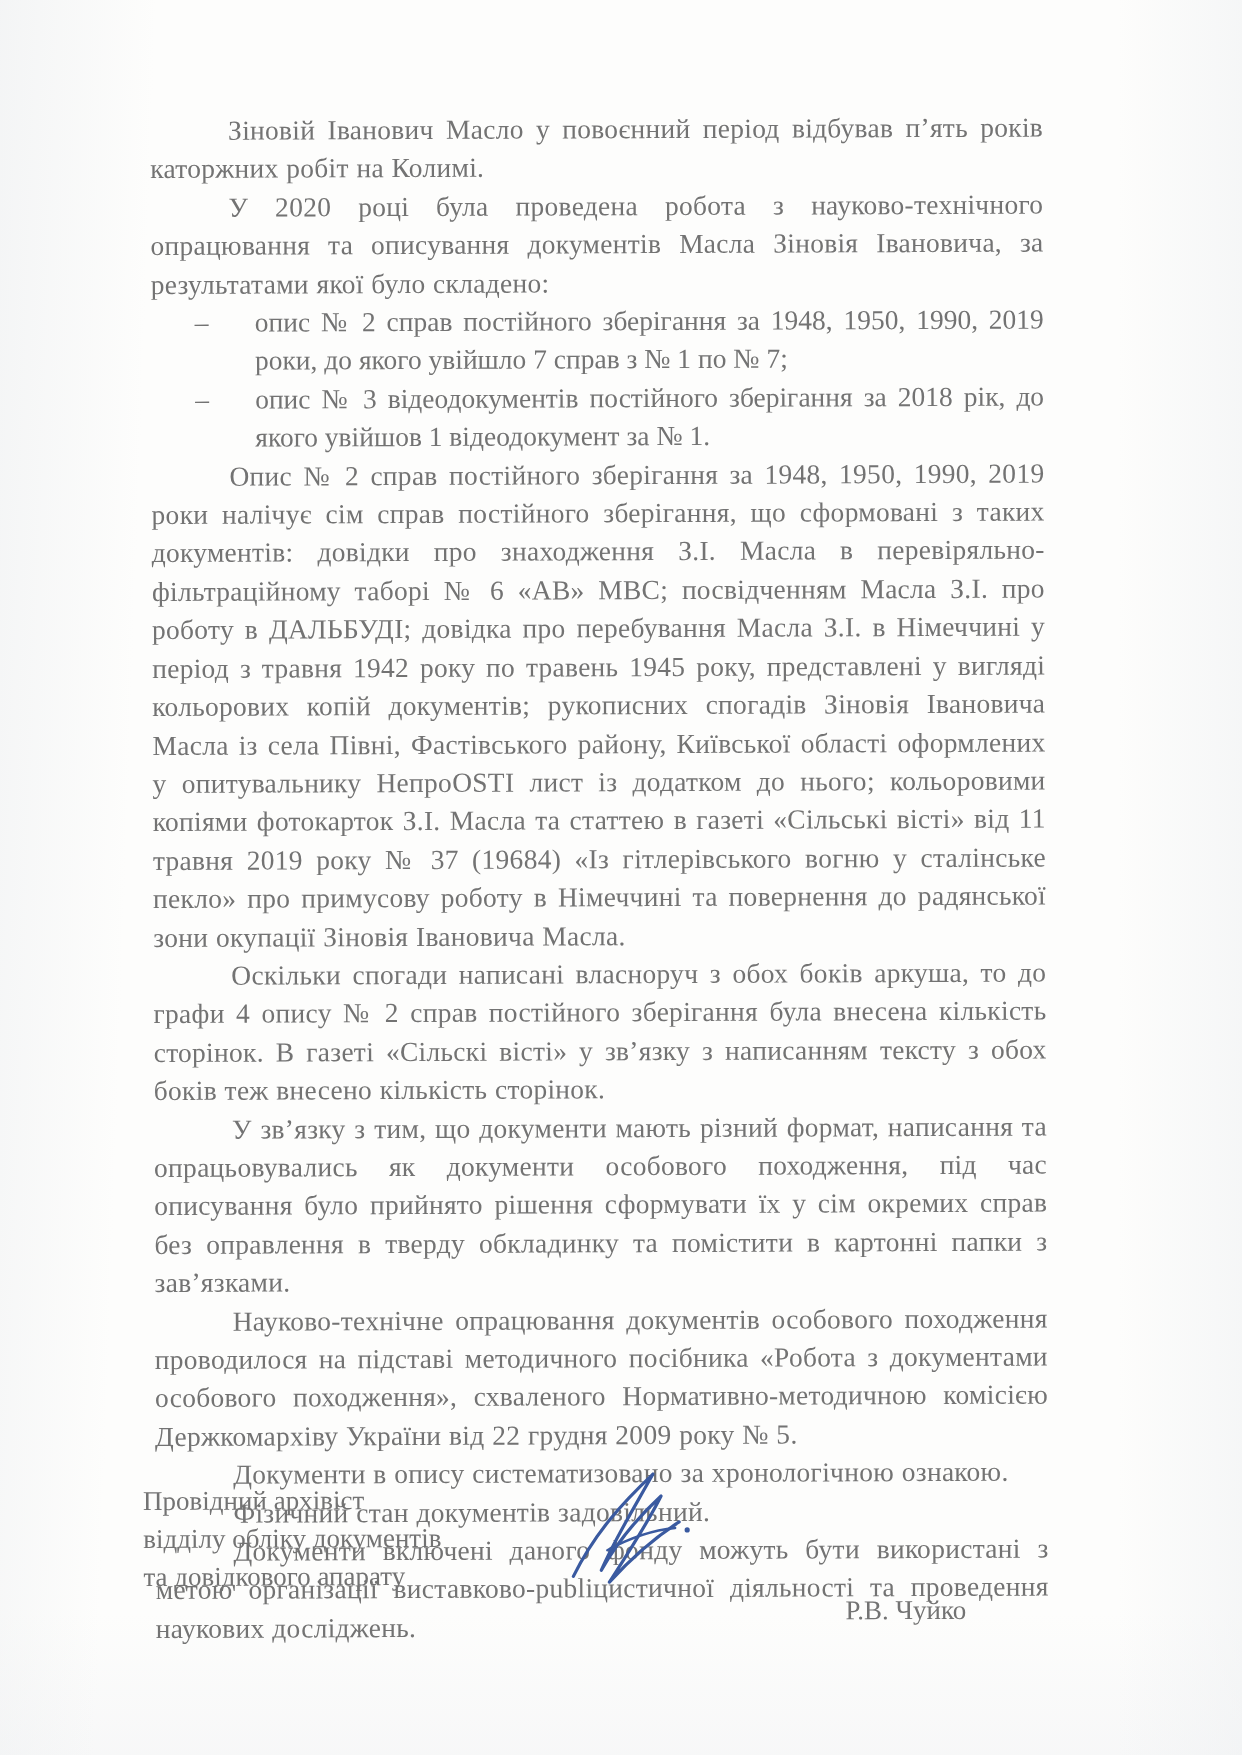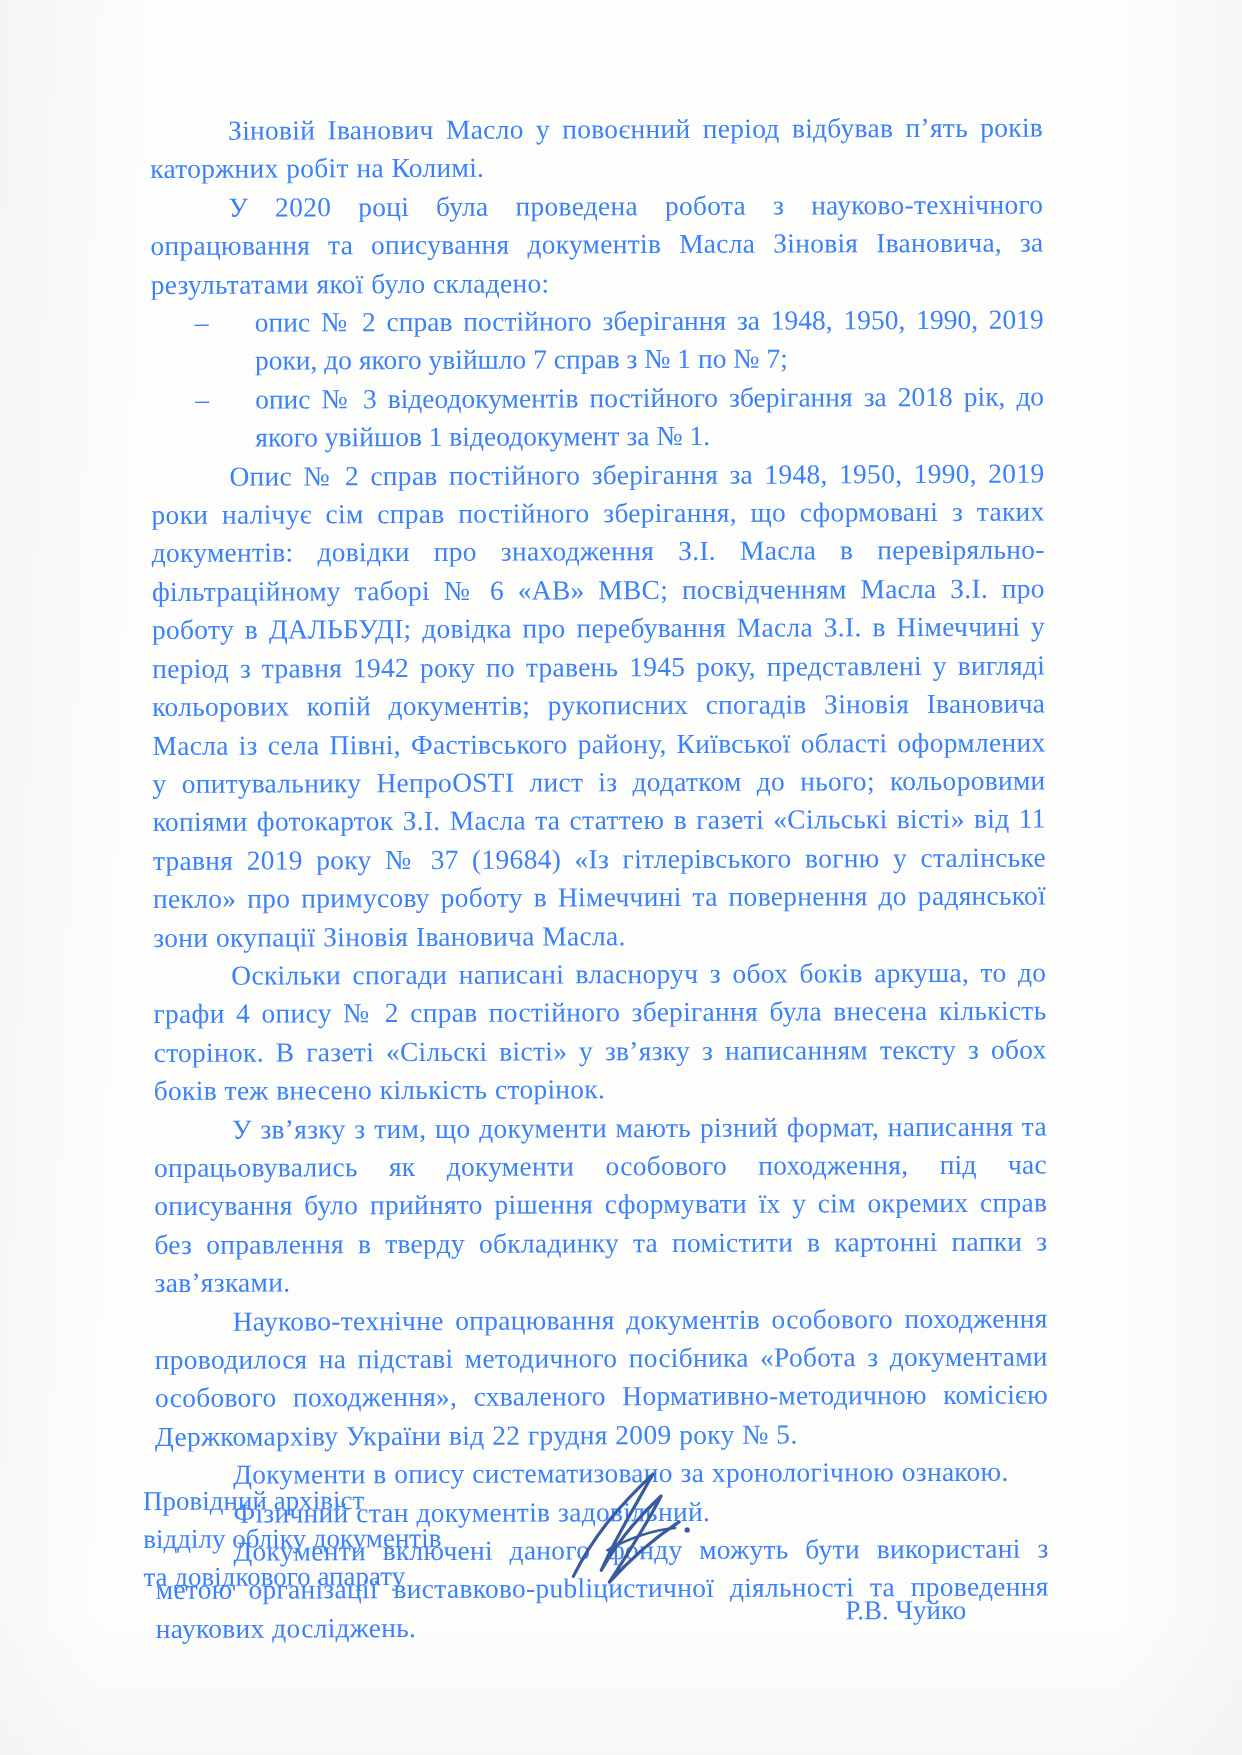--- a/index.html
+++ b/index.html
@@ -10,21 +10,21 @@
   }
 
   .page {
     position: relative;
     width: 1242px;
     height: 1755px;
     margin: 0 auto;
     background: #fdfdfc;
     overflow: hidden;
     font-family: "Liberation Serif", "DejaVu Serif", serif;
-    color: #3b82f6;
+    color: #737373;
   }
 
   
   .paper-tint {
     position: absolute;
     inset: 0;
     background:
       linear-gradient(92deg, rgba(236,238,240,0.55) 0%, rgba(255,255,255,0) 12%),
       linear-gradient(270deg, rgba(238,240,242,0.5) 0%, rgba(255,255,255,0) 10%),
       linear-gradient(0deg, rgba(240,241,243,0.45) 0%, rgba(255,255,255,0) 8%);

